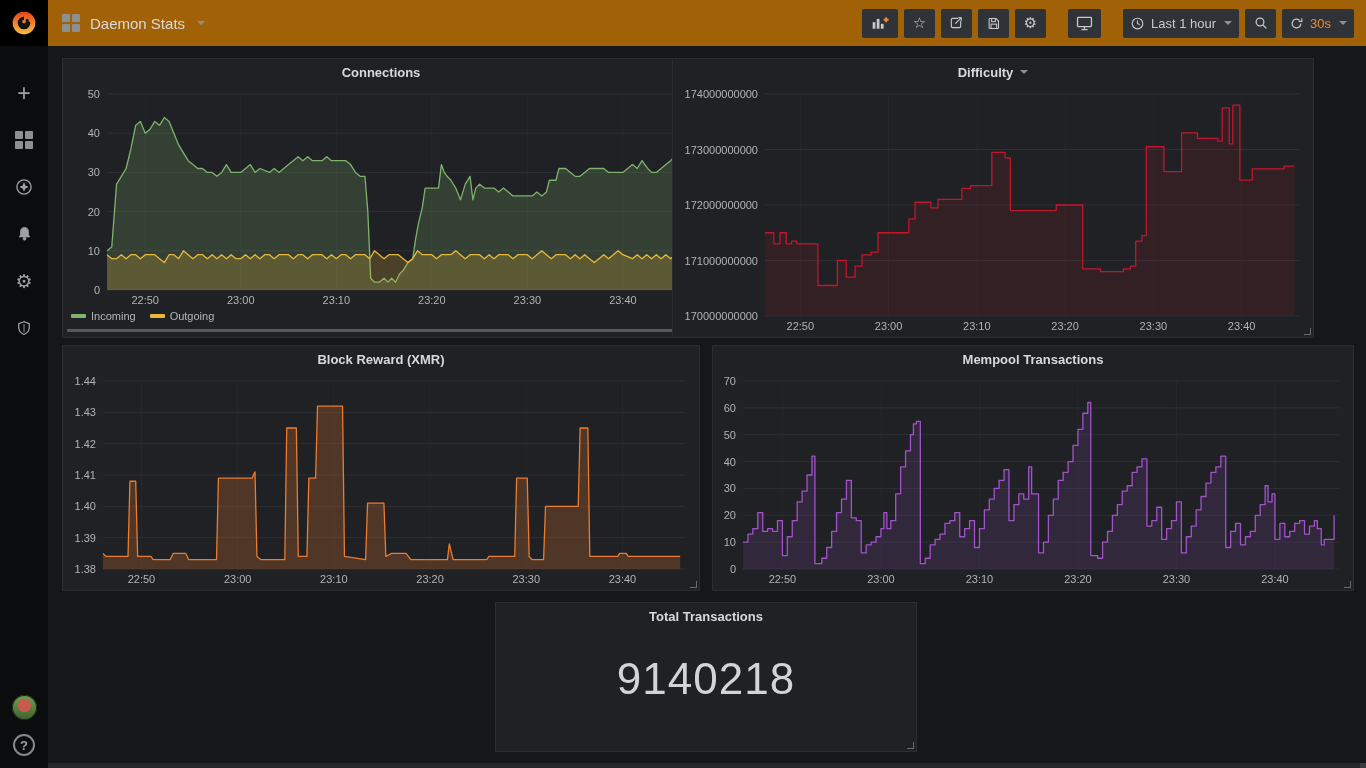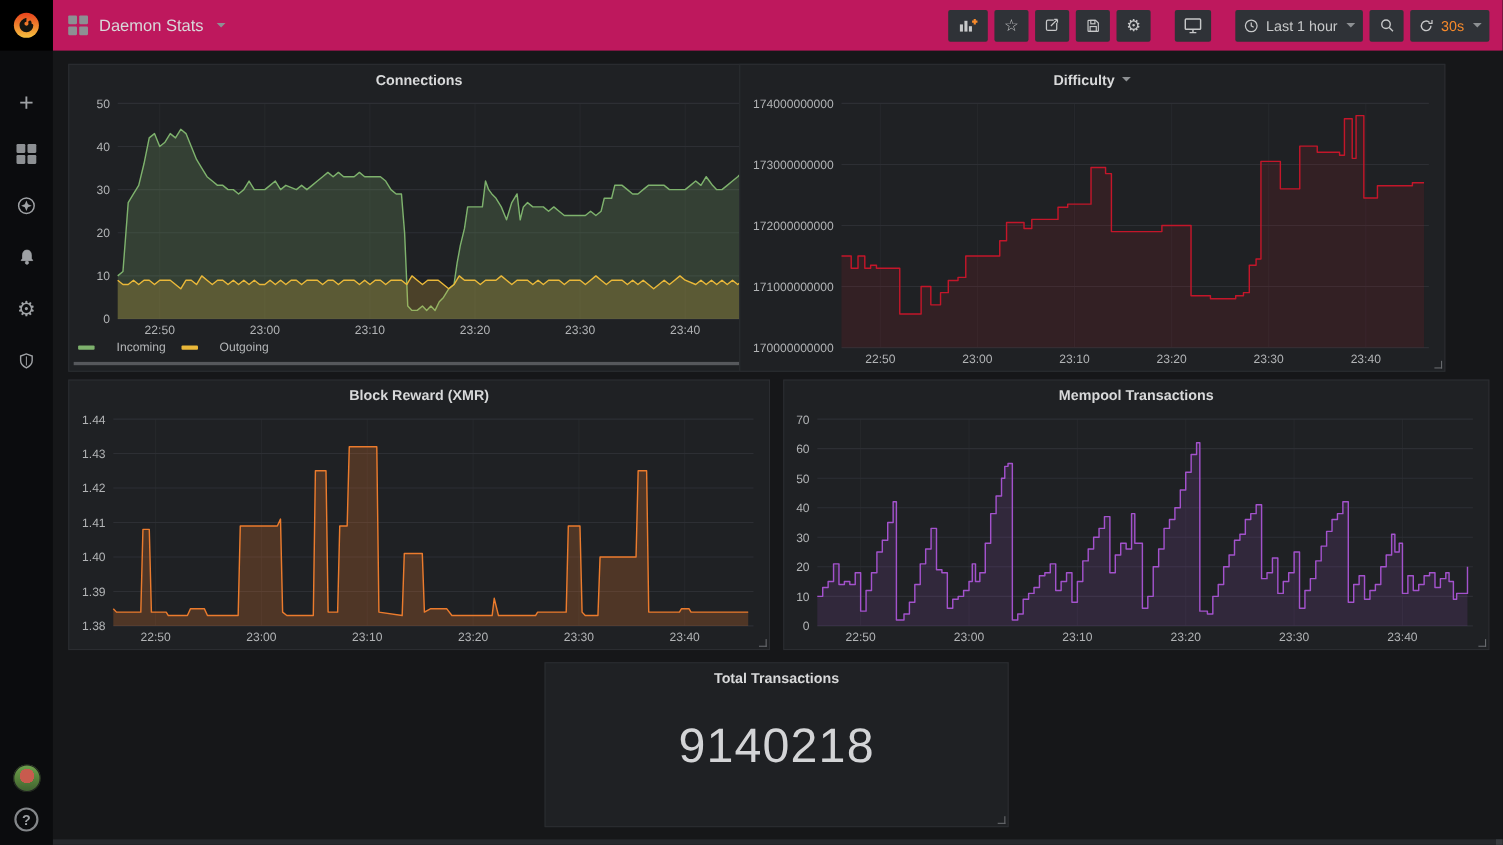--- a/index.html
+++ b/index.html
@@ -17,21 +17,21 @@
   .side-bottom{position:absolute;bottom:12px;left:0;width:48px;display:flex;flex-direction:column;gap:14px;align-items:center;}
   .avatar{width:25px;height:25px;border-radius:50%;overflow:hidden;
     background:
       radial-gradient(circle at 50% 42%, #c85b4e 0 34%, rgba(0,0,0,0) 35%),
       linear-gradient(180deg,#6fa24d 0%,#557f3a 55%,#3f6030 100%);
     box-shadow:inset 0 0 0 1px #222;}
   .help-circle{width:22px;height:22px;border-radius:50%;border:2px solid #84878a;color:#9fa2a5;
     display:flex;align-items:center;justify-content:center;font-size:13px;font-weight:bold;}
 
   
-  .navbar{position:absolute;left:48px;top:0;width:1318px;height:46px;background:#be185d;
+  .navbar{position:absolute;left:48px;top:0;width:1318px;height:46px;background:#a16207;
     display:flex;align-items:center;padding:0 12px 0 14px;}
   .nav-title-group{display:flex;align-items:center;gap:10px;cursor:pointer;}
   .grid-icon{display:grid;grid-template-columns:8px 8px;grid-template-rows:8px 8px;gap:2px;}
   .grid-icon i{background:#8d9093;border-radius:1px;}
   .nav-title{font-size:15px;color:#d8d9da;}
   .caret{display:inline-block;width:0;height:0;border:4px solid transparent;border-top-color:#8d9093;margin-left:2px;transform:translateY(2px);}
   .nav-right{margin-left:auto;display:flex;align-items:center;gap:6px;}
   .nav-btn{height:29px;min-width:31px;background:#2f3237;border-radius:2px;display:flex;align-items:center;
     justify-content:center;padding:0 7px;cursor:pointer;color:#c7c8c9;font-size:13px;gap:6px;}
   .nav-btn svg{display:block;}
@@ -39,21 +39,21 @@
   .glyph-icon{font-family:"DejaVu Sans",sans-serif;font-size:15px;color:#c7c8c9;line-height:1;}
   .orange{color:#f78a2b;text-align:right;}
 
   
   .panel{position:absolute;background:#1f2124;border:1px solid #2b2d31;}
   .panel-header{height:26px;display:flex;align-items:center;justify-content:center;cursor:pointer;}
   .panel-title{font-size:13px;color:#d8d9da;font-weight:700;}
   .chart{position:relative;}
   svg text{font-family:"Liberation Sans",sans-serif;}
   .legend{display:flex;gap:14px;align-items:center;height:18px;padding-left:8px;font-size:11px;color:#b4b6b8;}
-  .legend-item{display:flex;align-items:center;gap:20px;cursor:pointer;}
+  .legend-item{display:flex;align-items:center;gap:5px;cursor:pointer;}
   .legend-item .sw{display:inline-block;width:15px;height:4px;border-radius:1px;}
   .panel .rsz{position:absolute;right:2px;bottom:2px;width:7px;height:7px;
     border-right:1px solid #67696d;border-bottom:1px solid #67696d;}
   .hscroll{position:absolute;left:4px;right:12px;bottom:5px;height:3px;background:#56585c;}
   .hscroll::after{content:"";position:absolute;right:-5px;top:-1px;width:5px;height:5px;background:#e8e8e8;}
   .vscroll{position:absolute;right:6px;bottom:10px;width:3px;height:16px;background:#56585c;}
 
   .stat-value{display:flex;align-items:center;justify-content:center;height:100px;
     font-size:44px;font-weight:500;color:#d3d4d6;letter-spacing:1px;}
 

